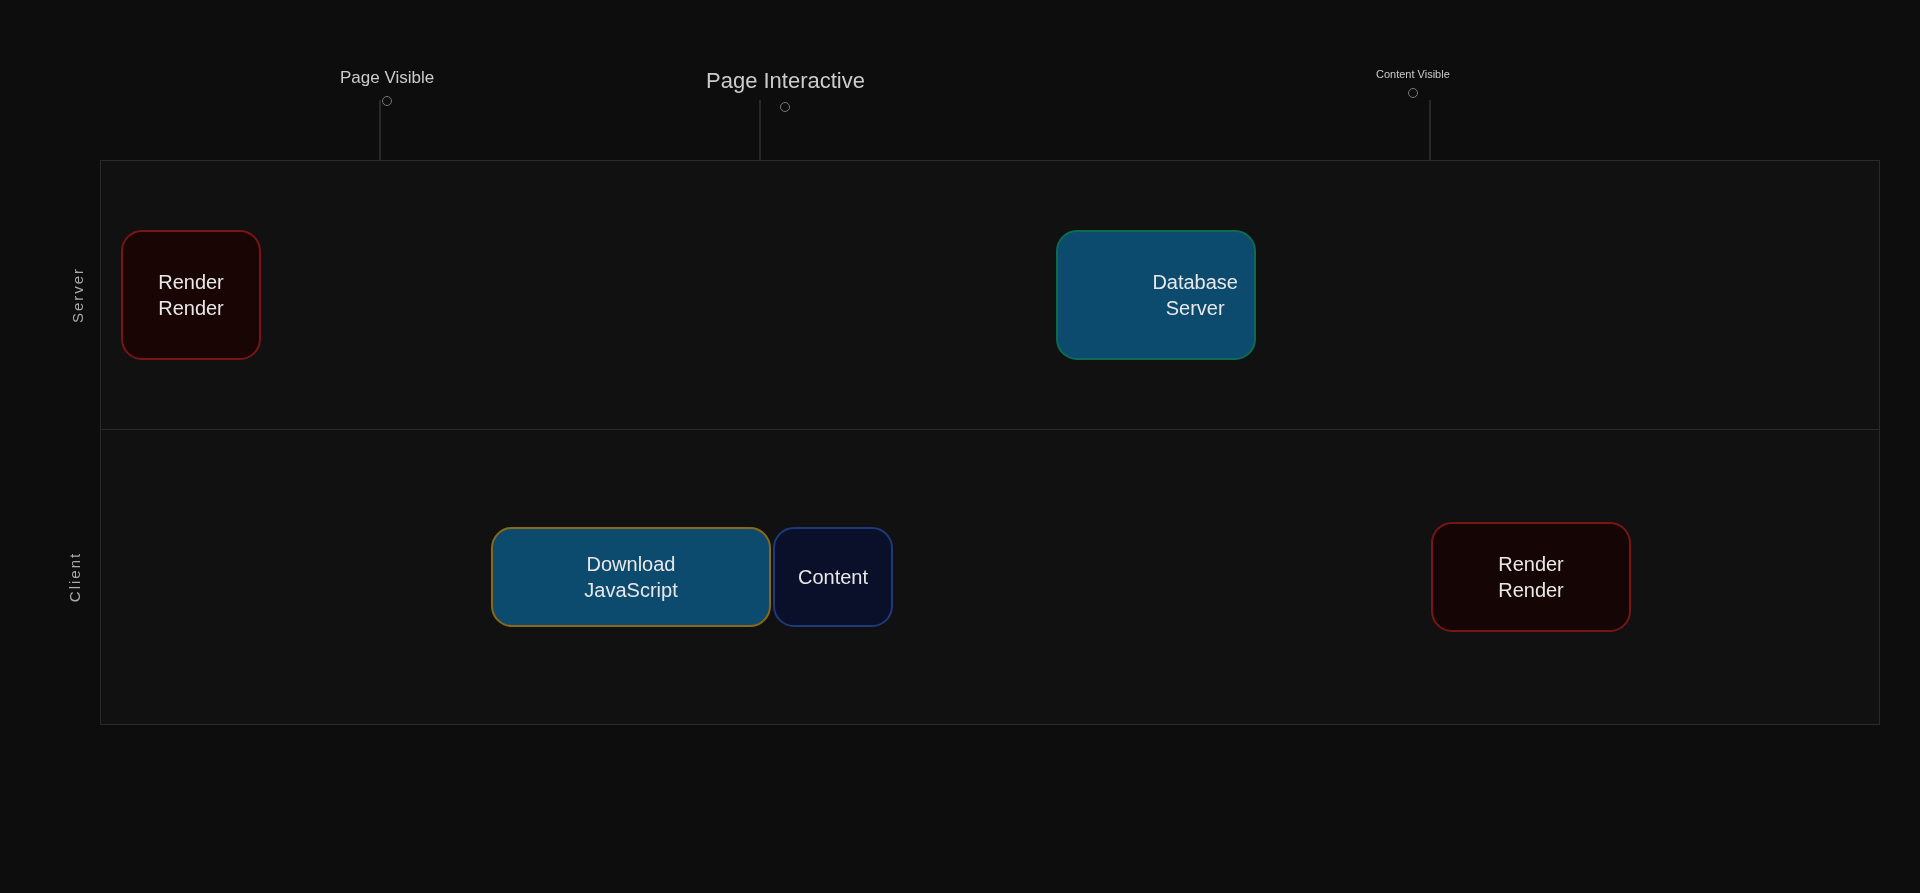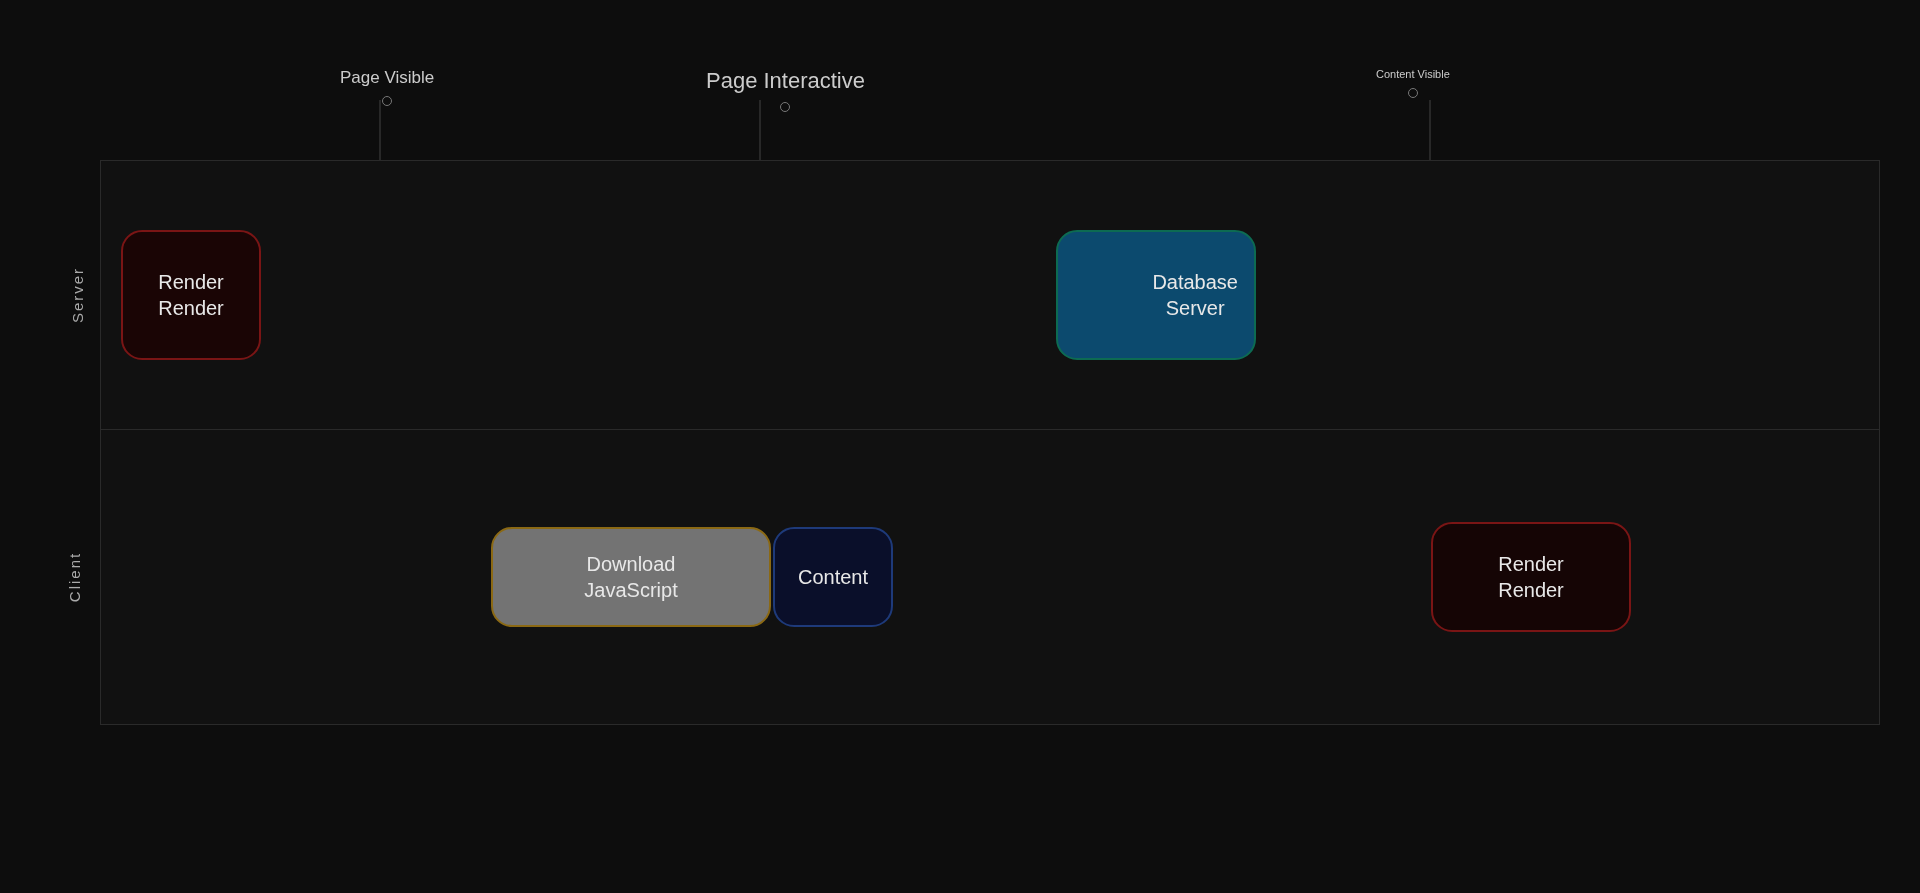--- a/index.html
+++ b/index.html
@@ -37,21 +37,21 @@
       border: 2px solid #7a1515;
       color: #e8e8e8;
       width: 140px;
       height: 130px;
       top: 50%;
       transform: translateY(-50%);
       left: 20px;
     }
 
     .box-download-js {
-      background-color: #737373;
+      background-color: #0c4a6e;
       border: 2px solid #8b6914;
       color: #e8e8e8;
       width: 280px;
       height: 100px;
       top: 50%;
       transform: translateY(-50%);
     }
 
     .box-hydrate {
       background-color: #0a0f2a;

